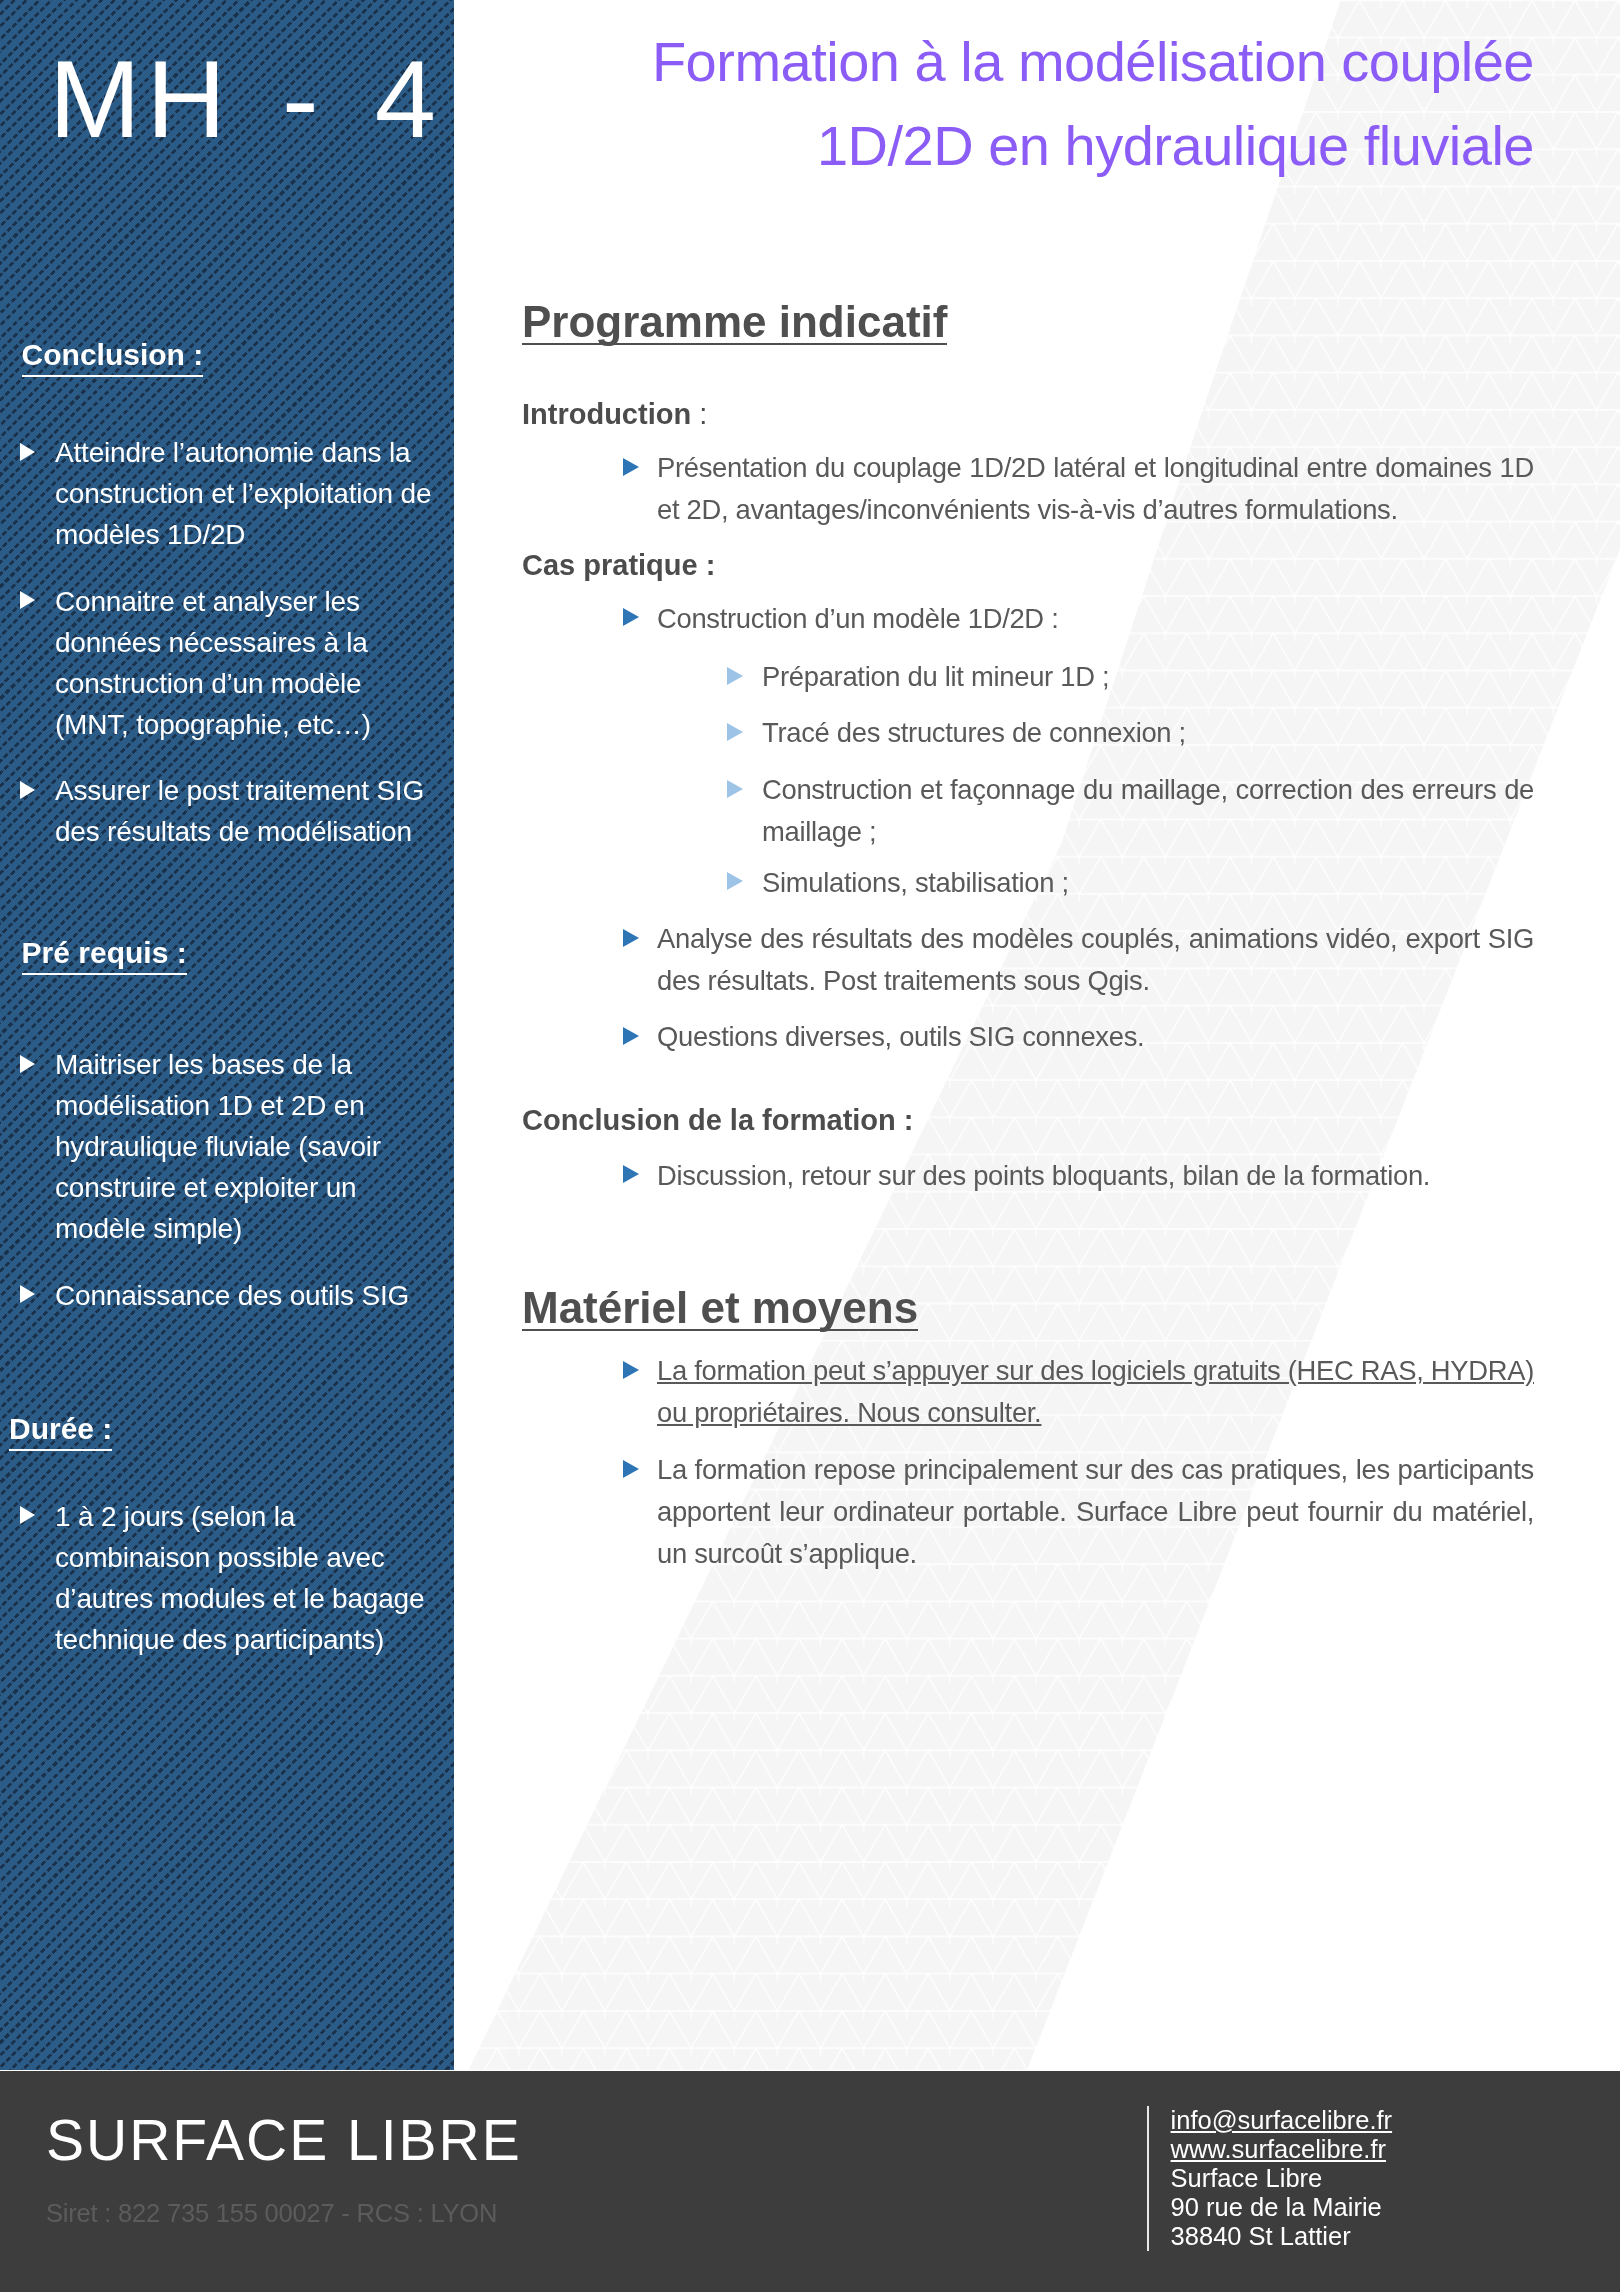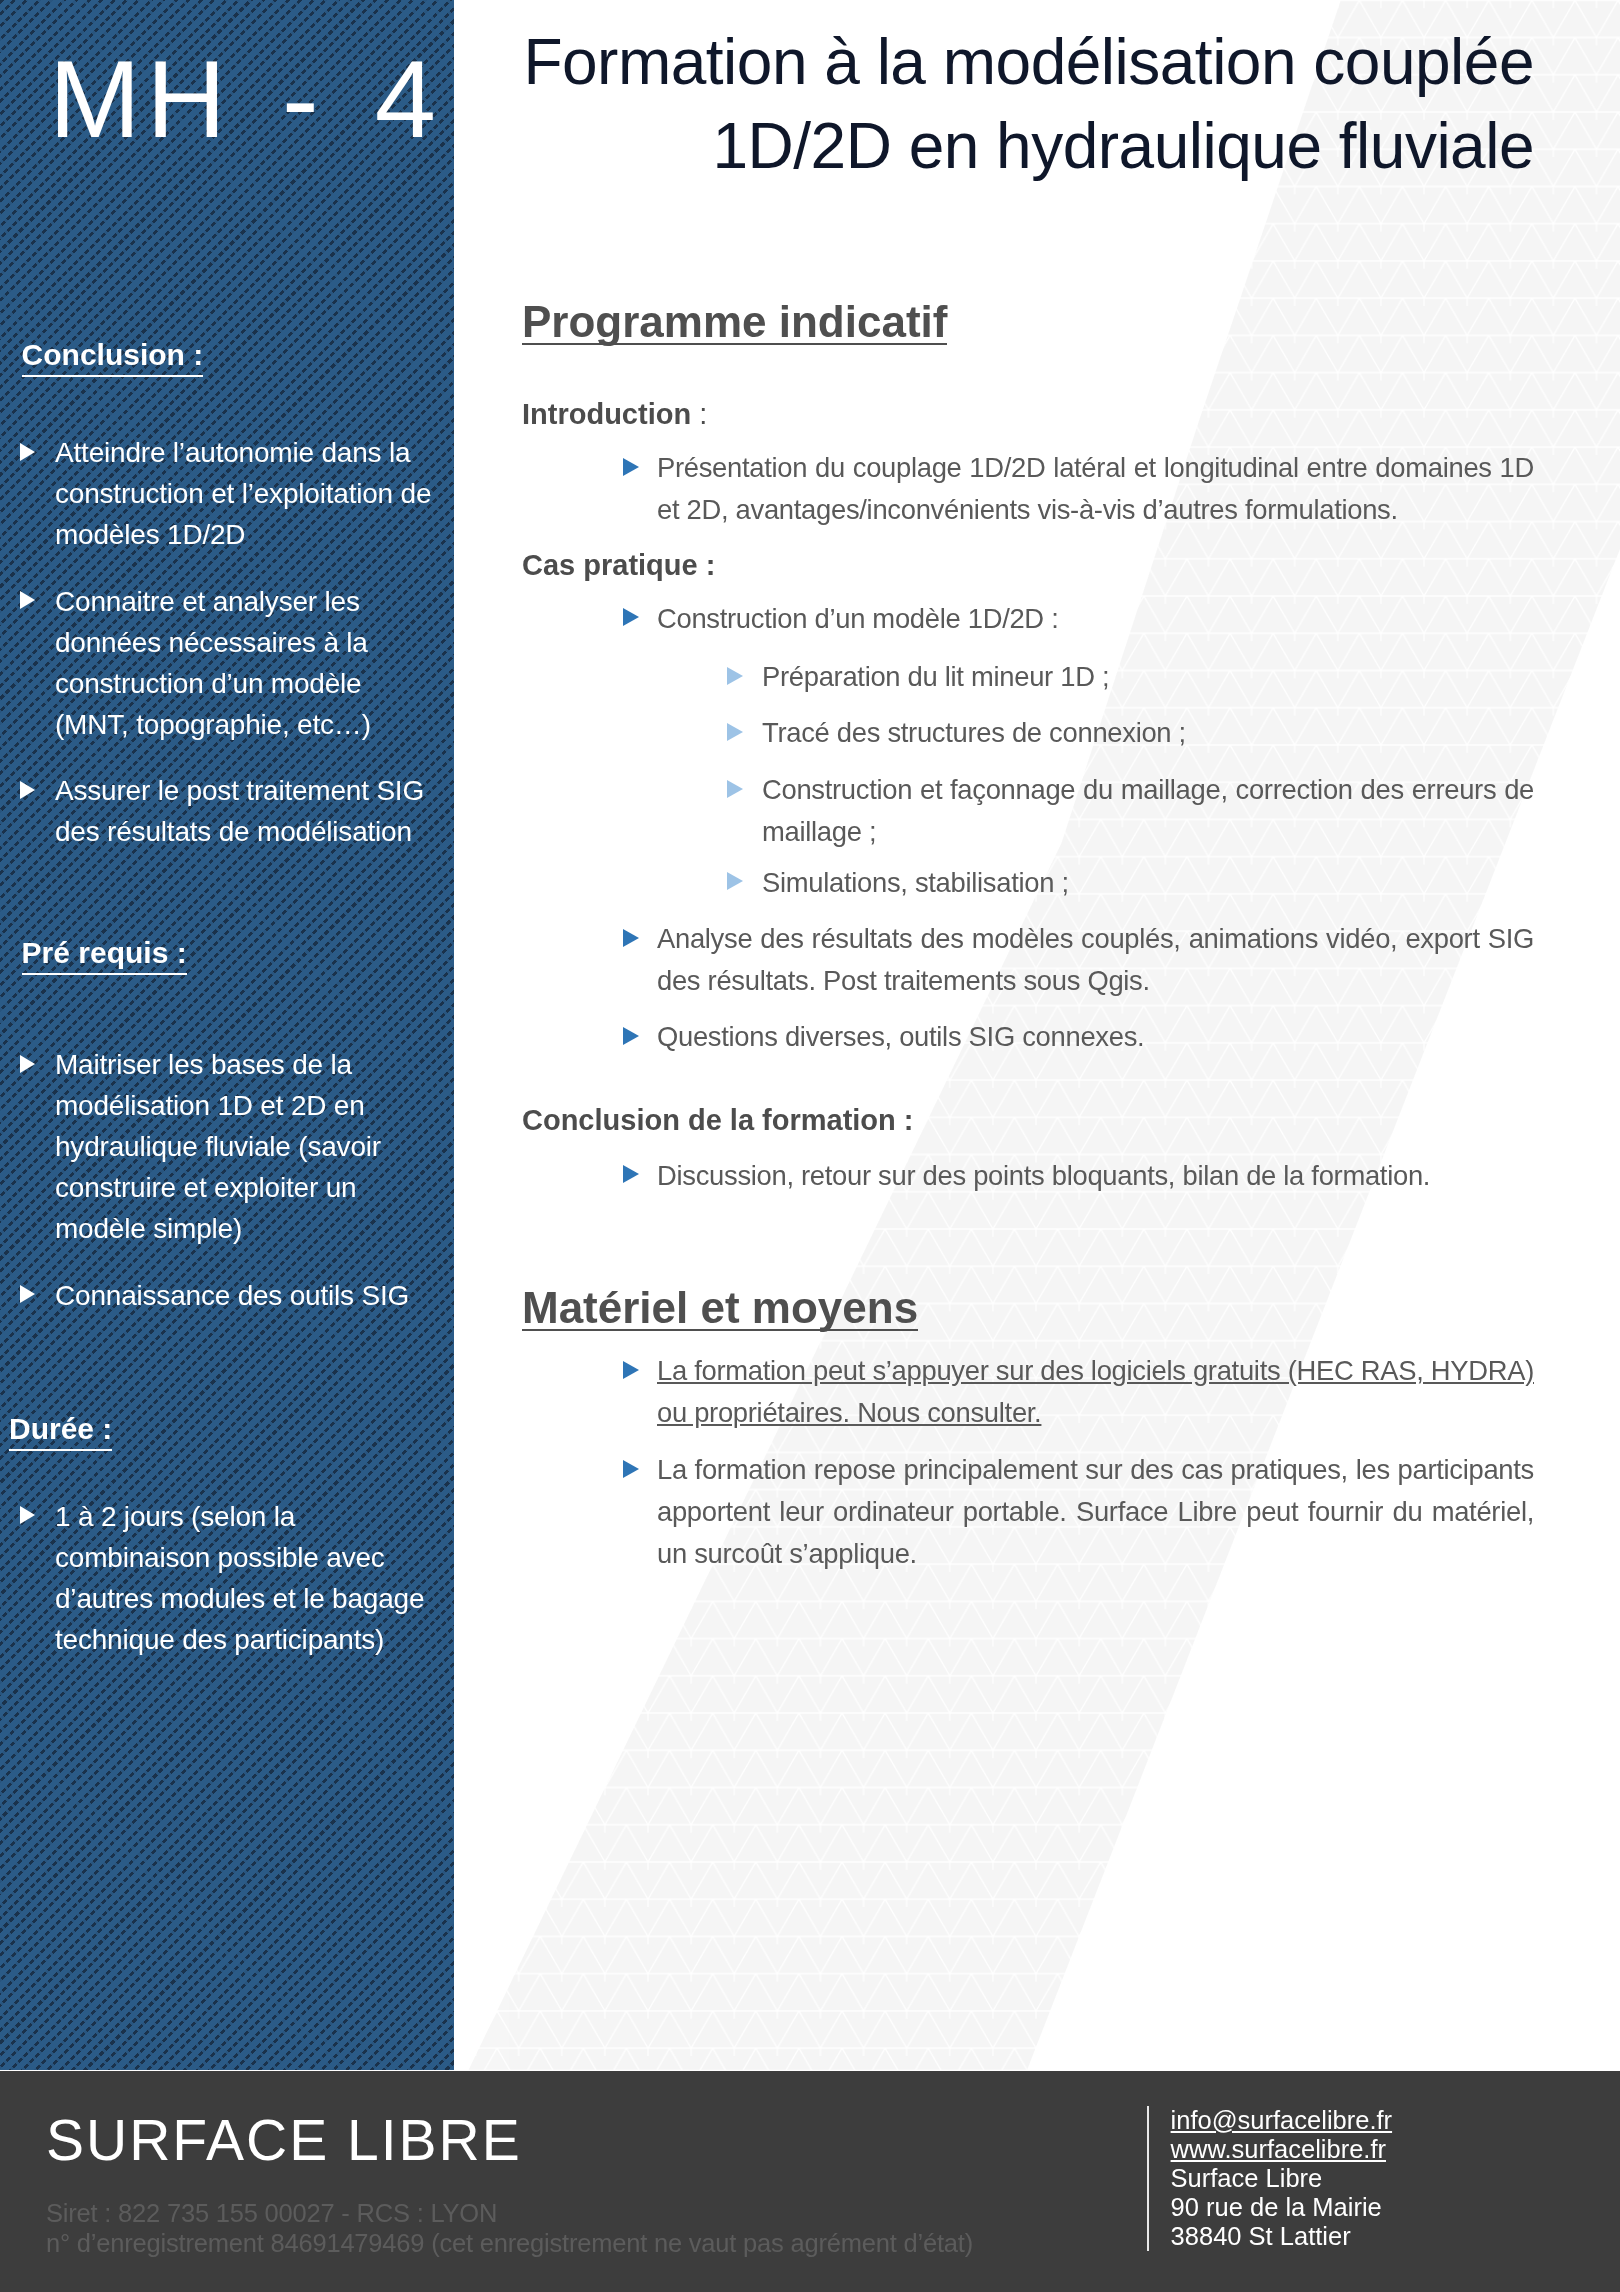--- a/index.html
+++ b/index.html
@@ -47,21 +47,21 @@
   .watermark { position:absolute; left:454px; top:0; z-index:1; pointer-events:none; }
 
   
   .main {
     position:absolute; left:454px; top:0; width:1166px; height:2070px;
     z-index:2;
   }
   .content { margin:0 86px 0 68px; }
   .doc-title {
     margin-top:19.6px; text-align:right; white-space:nowrap;
-    color:#0f172a; font-size:64px; line-height:84px; font-weight:300;
+    color:#8b5cf6; font-size:56px; line-height:84px; font-weight:300;
     letter-spacing:-0.5px;
   }
   .h2 { color:#4f4f4f; font-size:44px; line-height:39px; font-weight:bold; }
   .h2 span { display:inline-block; border-bottom:2.9px solid #4f4f4f; padding-bottom:2px; }
   .h2-program  { margin-top:114px; }
   .h2-materiel { margin-top:91px; }
   .sec-label { color:#4c4c4c; font-size:29px; line-height:37px; font-weight:bold; }
   .sec-label .sfx { font-weight:normal; }
   .m-intro { margin-top:51px; }
   .m-cas   { margin-top:15.7px; }
@@ -221,21 +221,20 @@
         <p>La formation repose principalement sur des cas pratiques, les participants apportent leur ordinateur portable. Surface Libre peut fournir du matériel, un surcoût s’applique.</p>
       </div>
 
     </div>
   </main>
 
   <footer class="footer">
     <div class="brand">SURFACE LIBRE</div>
     <div class="fineprint">
       <div>Siret : 822 735 155 00027 - RCS : LYON</div>
-      <div>n° d’enregistrement 84691479469 (cet enregistrement ne vaut pas agrément d’état)</div>
     </div>
     <div class="contact">
       <div><a>info@surfacelibre.fr</a></div>
       <div><a>www.surfacelibre.fr</a></div>
       <div>Surface Libre</div>
       <div>90 rue de la Mairie</div>
       <div>38840 St Lattier</div>
     </div>
   </footer>
 

